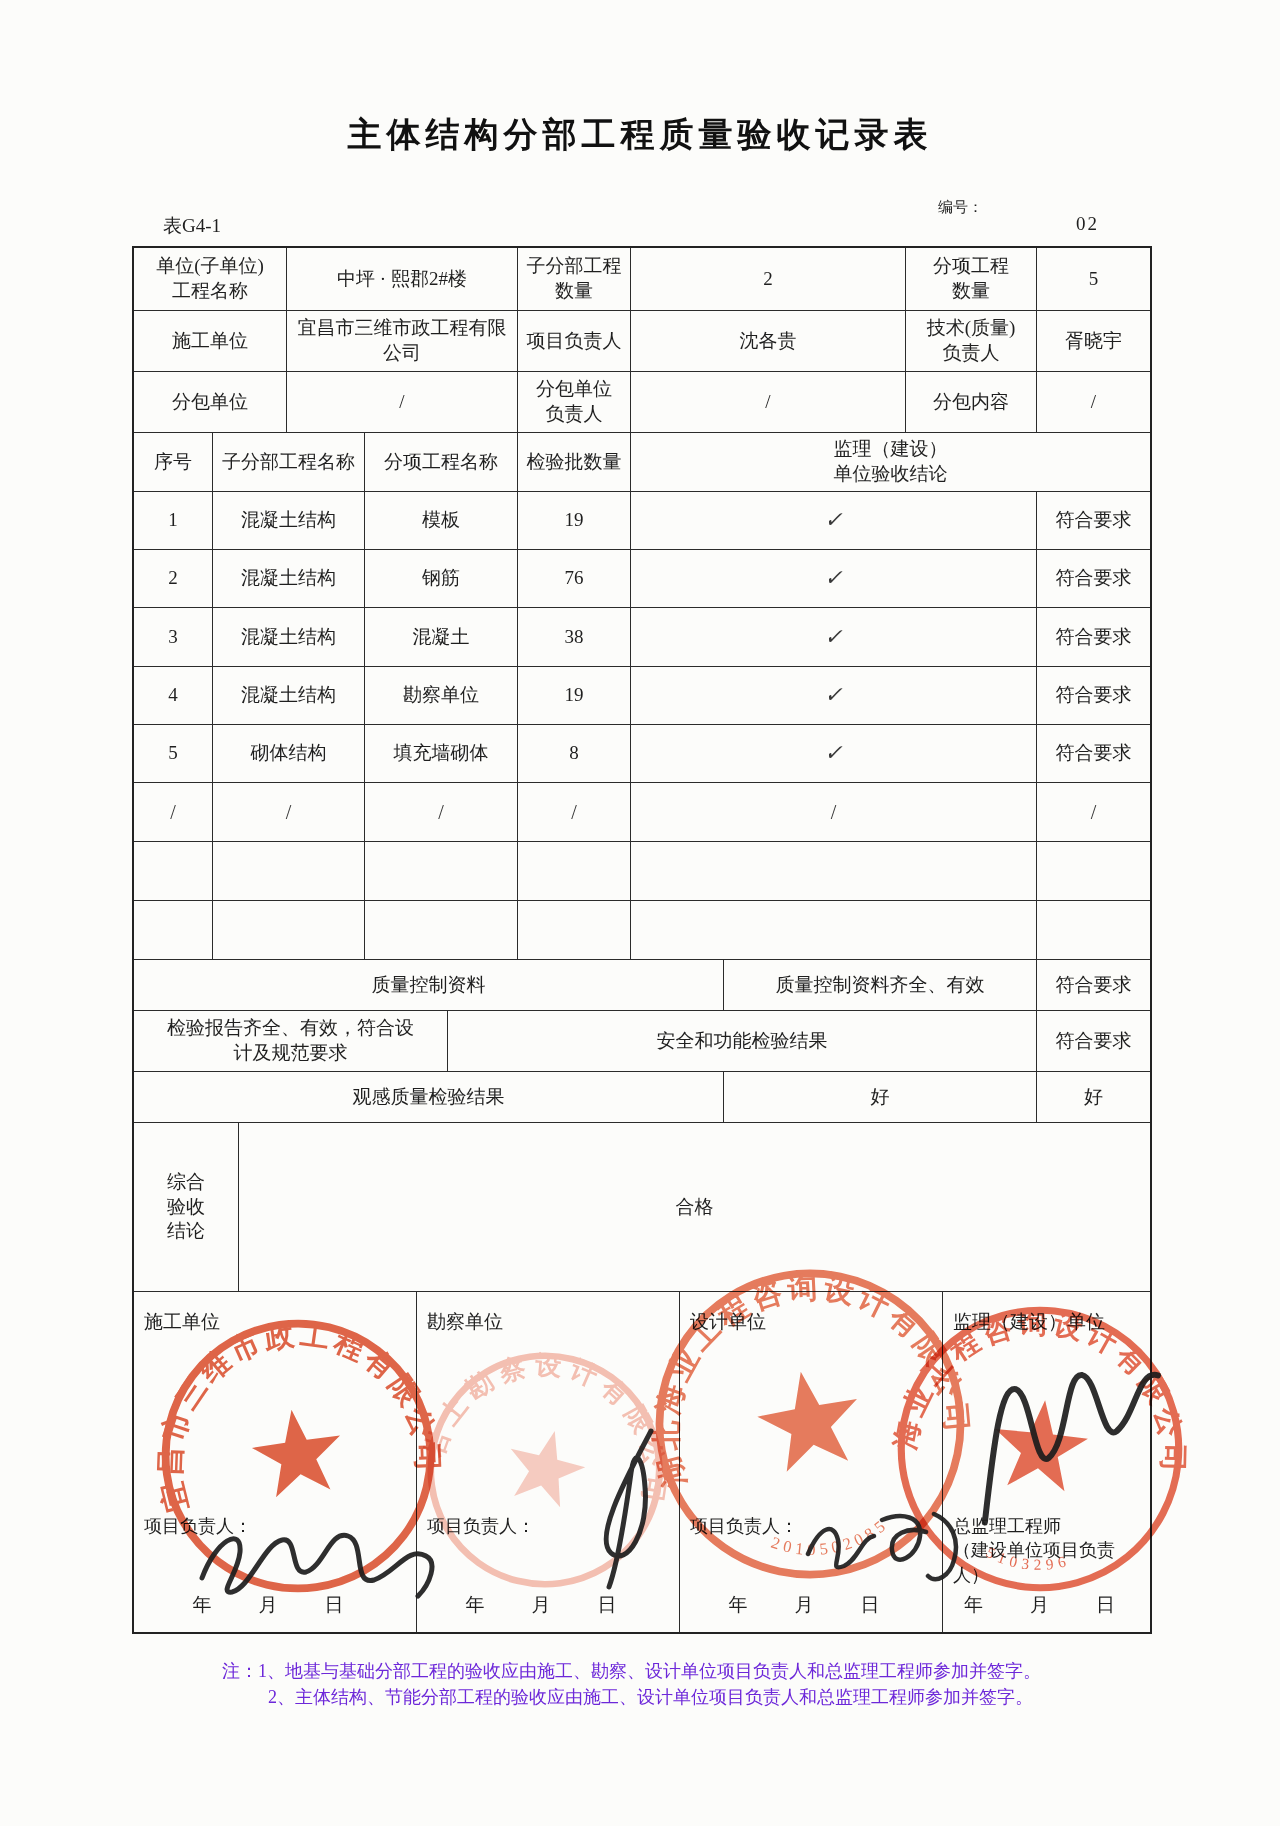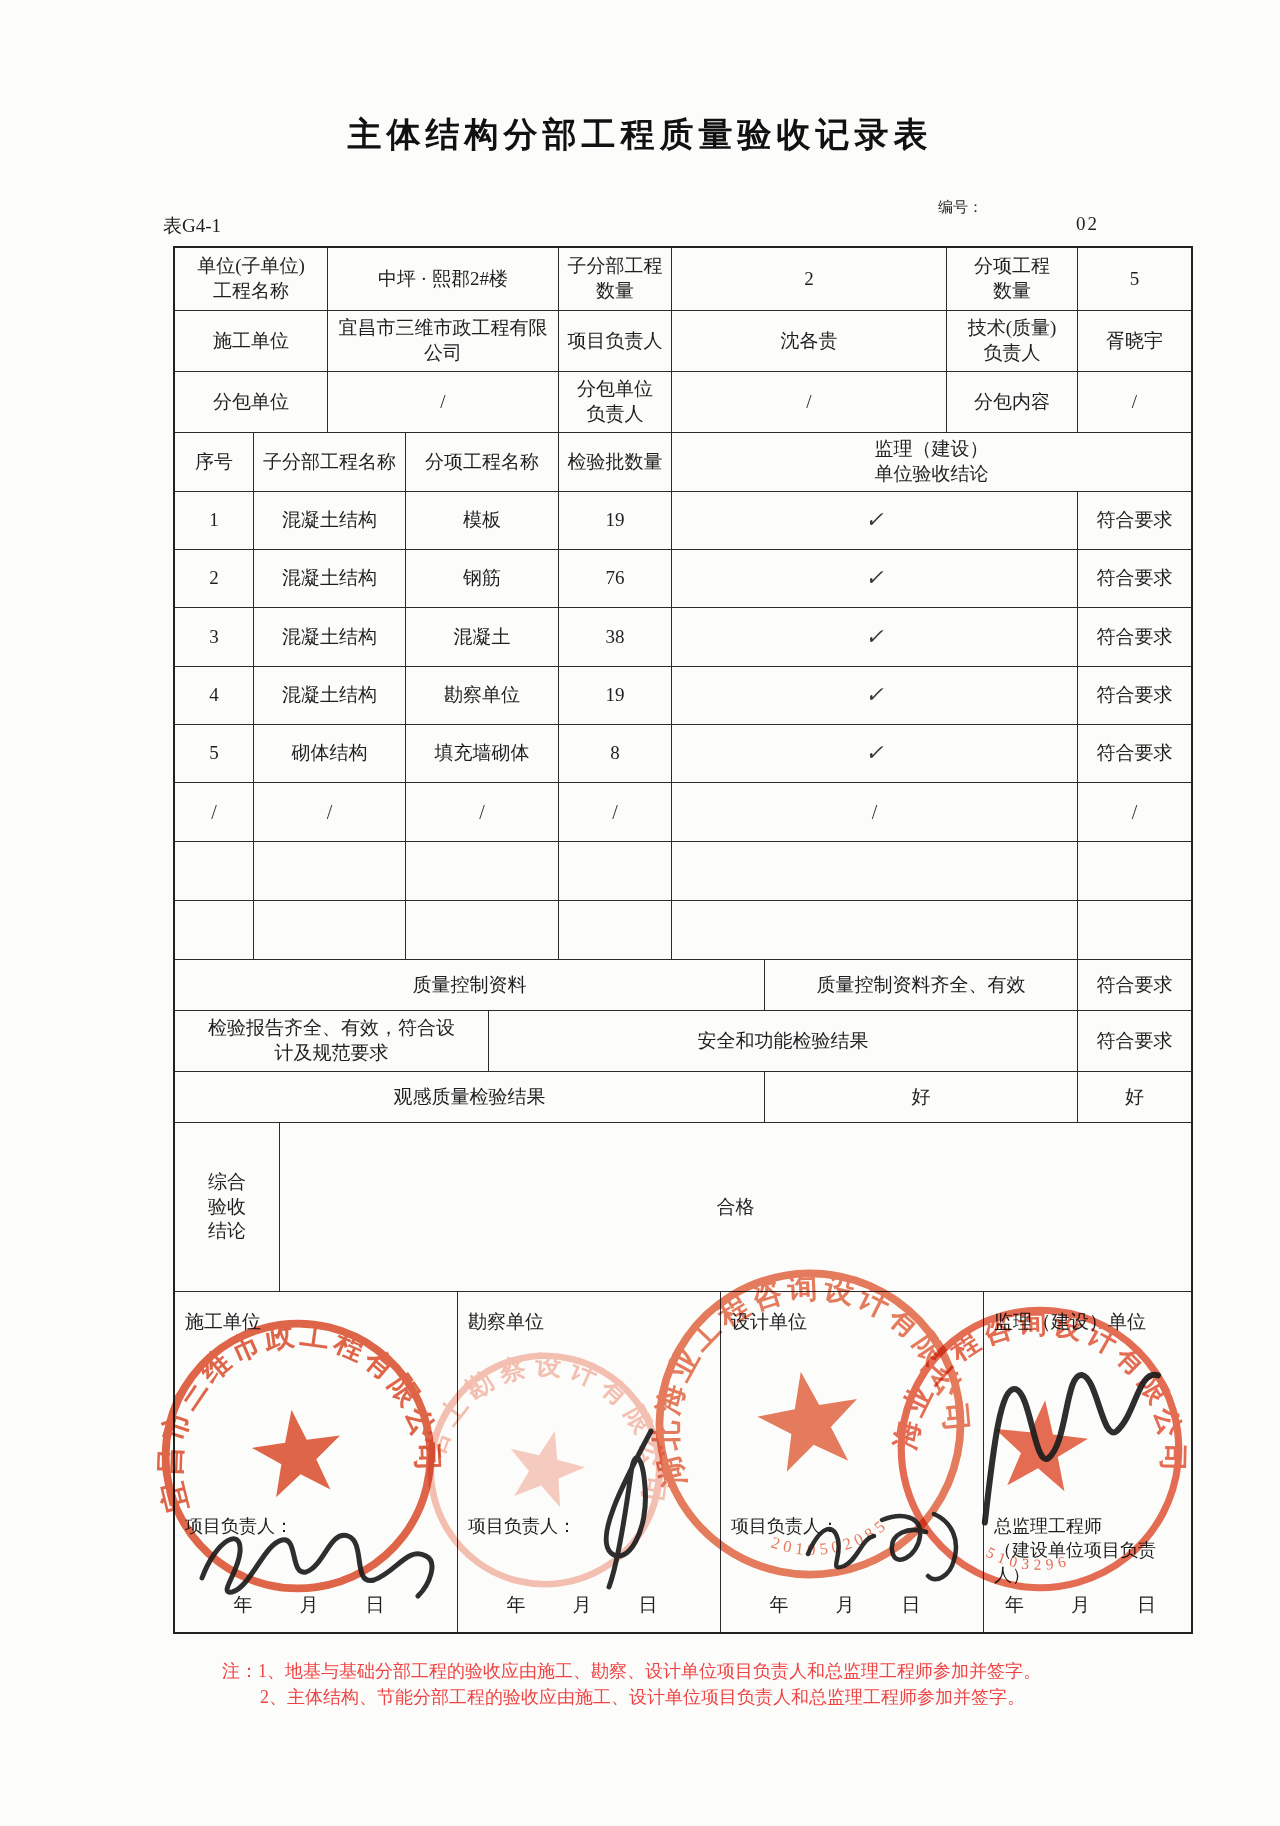--- a/index.html
+++ b/index.html
@@ -11,43 +11,43 @@
   }
   .title{
     position:absolute;left:0;top:112px;width:100%;text-align:center;
     font-size:34px;font-weight:bold;letter-spacing:5px;color:#111;
   }
   .form-code{position:absolute;left:163px;top:213px;font-size:19px;}
   .serial-label{position:absolute;left:938px;top:198px;font-size:15px;}
   .serial-value{position:absolute;left:1076px;top:213px;font-size:19px;letter-spacing:2px;}
   .tbl{
     position:absolute;left:132px;top:246px;width:1016px;
-    border:2.2px solid #222;background:transparent;margin-left:41px;
+    border:2.2px solid #222;background:transparent;
   }
   .r{display:flex;border-top:1.4px solid #2b2b2b;}
   .r:first-child{border-top:none;}
   .c{
     border-left:1.4px solid #2b2b2b;display:flex;align-items:center;justify-content:center;
     text-align:center;white-space:pre-line;padding:2px 5px;box-sizing:border-box;line-height:1.3;
   }
   .r .c:first-child{border-left:none;}
   
   .w0{flex:0 0 78px}.w1{flex:0 0 152px}.w2{flex:0 0 153px}.w3{flex:0 0 113px}.w4{flex:0 0 406px}.wlast{flex:1}
   .iw0{flex:0 0 152px}.iw1{flex:0 0 231px}.iw2{flex:0 0 113px}.iw3{flex:0 0 275px}.iw4{flex:0 0 131px}
   .sw0{flex:0 0 589px}.sw1{flex:0 0 313px}
   .ow0{flex:0 0 104px}
   .gw0{flex:0 0 282px}.gw1{flex:0 0 263px}.gw2{flex:0 0 263px}
   .check{font-size:22px;color:#3a3a3a;font-style:italic;}
   .slash{font-size:20px;color:#333;}
   .sig-cell{position:relative;display:block;padding:0;}
   .unit-label{position:absolute;left:10px;top:18px;font-size:19px;white-space:nowrap;}
   .role-label{position:absolute;left:10px;top:222px;font-size:18px;text-align:left;white-space:pre-line;line-height:1.35;}
   .date-label{position:absolute;left:0;bottom:14px;width:100%;text-align:center;font-size:19px;letter-spacing:14px;}
-  .notes{position:absolute;left:222px;top:1658px;font-size:18px;line-height:1.45;color:#ef4444;}
-  .notes .n2{margin-left:38px;}
+  .notes{position:absolute;left:222px;top:1658px;font-size:18px;line-height:1.45;color:#6d28d9;}
+  .notes .n2{margin-left:38px;text-align:center;}
   .stamp{position:absolute;mix-blend-mode:multiply;pointer-events:none;}
   .signature{position:absolute;pointer-events:none;}
 </style>
 </head>
 <body>
 
 <div class="page">
 
   <div class="title">主体结构分部工程质量验收记录表</div>
   <div class="form-code">表G4-1</div>

